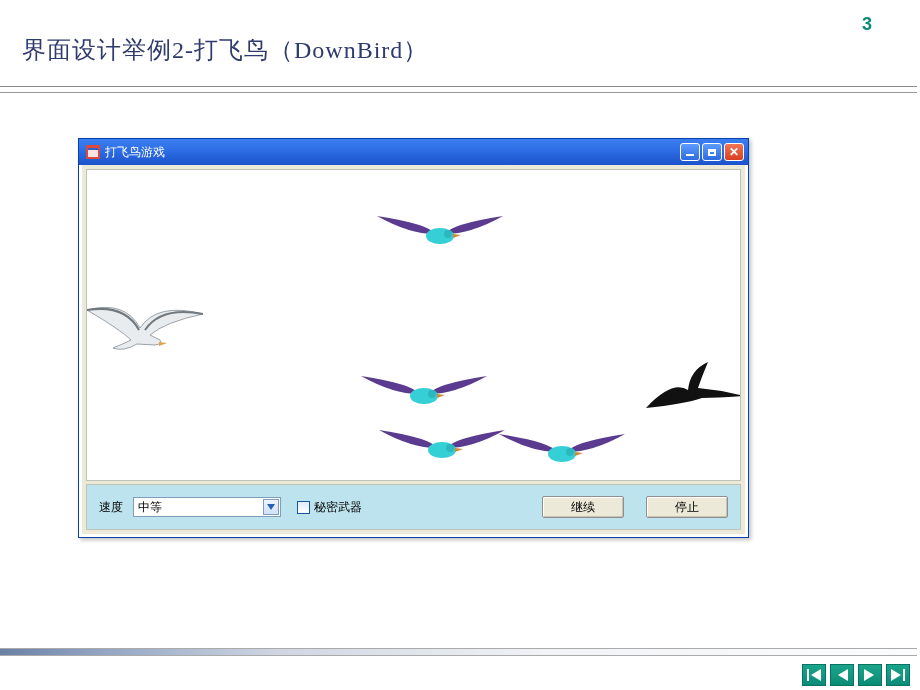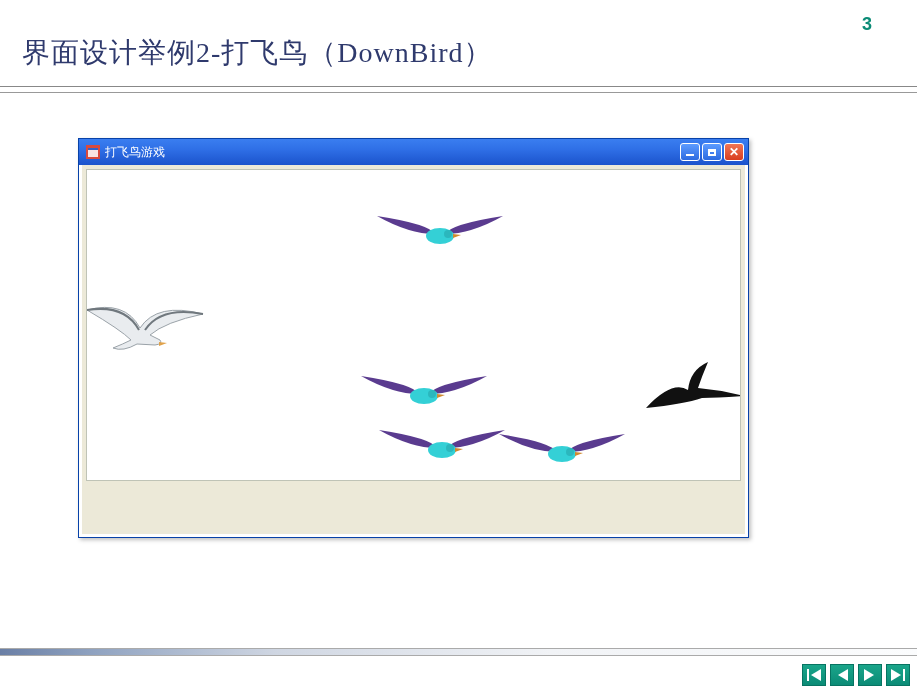--- a/index.html
+++ b/index.html
@@ -21,21 +21,21 @@
     color: #0b8b76;
     font-weight: bold;
     font-size: 18px;
   }
   .slide-title {
     position: absolute;
     left: 22px;
     top: 34px;
     color: #2f3a6d;
     font-family: "KaiTi", "STKaiti", "SimSun", serif;
-    font-size: 28px;
+    font-size: 24px;
     letter-spacing: 1px;
   }
   .title-rule {
     position: absolute;
     left: 0;
     top: 86px;
     width: 917px;
     height: 10px;
   }
   .title-rule .r1 { height: 1px; background: #888; }
@@ -282,20 +282,42 @@
         </svg>
       </div>
 
       <div class="bird" style="right:-6px; top:190px;">
         <svg width="110" height="60" viewBox="0 0 110 60">
           <path d="M10,48 Q36,20 52,30 Q54,10 72,2 Q66,16 62,28 Q85,30 108,36 Q82,38 66,38 Q48,44 10,48 Z" fill="#111"></path>
         </svg>
       </div>
     </div>
 
+    <div class="control-panel">
+      <span class="speed-label">速度</span>
+
+      <div class="speed-select">
+        <span>中等</span>
+        <span class="chev">
+          <svg width="8" height="6" viewBox="0 0 8 6">
+              <path d="M0,0 L8,0 L4,6 Z" fill="#2b5fb5"></path>
+            </svg>
+        </span>
+      </div>
+
+      <div class="checkbox-wrap">
+        <div class="win-checkbox"></div>
+        <span>秘密武器</span>
+      </div>
+
+      <div class="spacer"></div>
+
+      <div class="win-button">继续</div>
+      <div class="win-button">停止</div>
+    </div>
   </div>
 </div>
 
 <div class="bottom-rule"></div>
 
 <div class="nav-btn nav-first">
   <svg width="14" height="12" viewBox="0 0 14 12">
     <rect x="0" y="0" width="2" height="12" fill="#fff"></rect>
     <path d="M14,0 L4,6 L14,12 Z" fill="#fff"></path>
   </svg>

